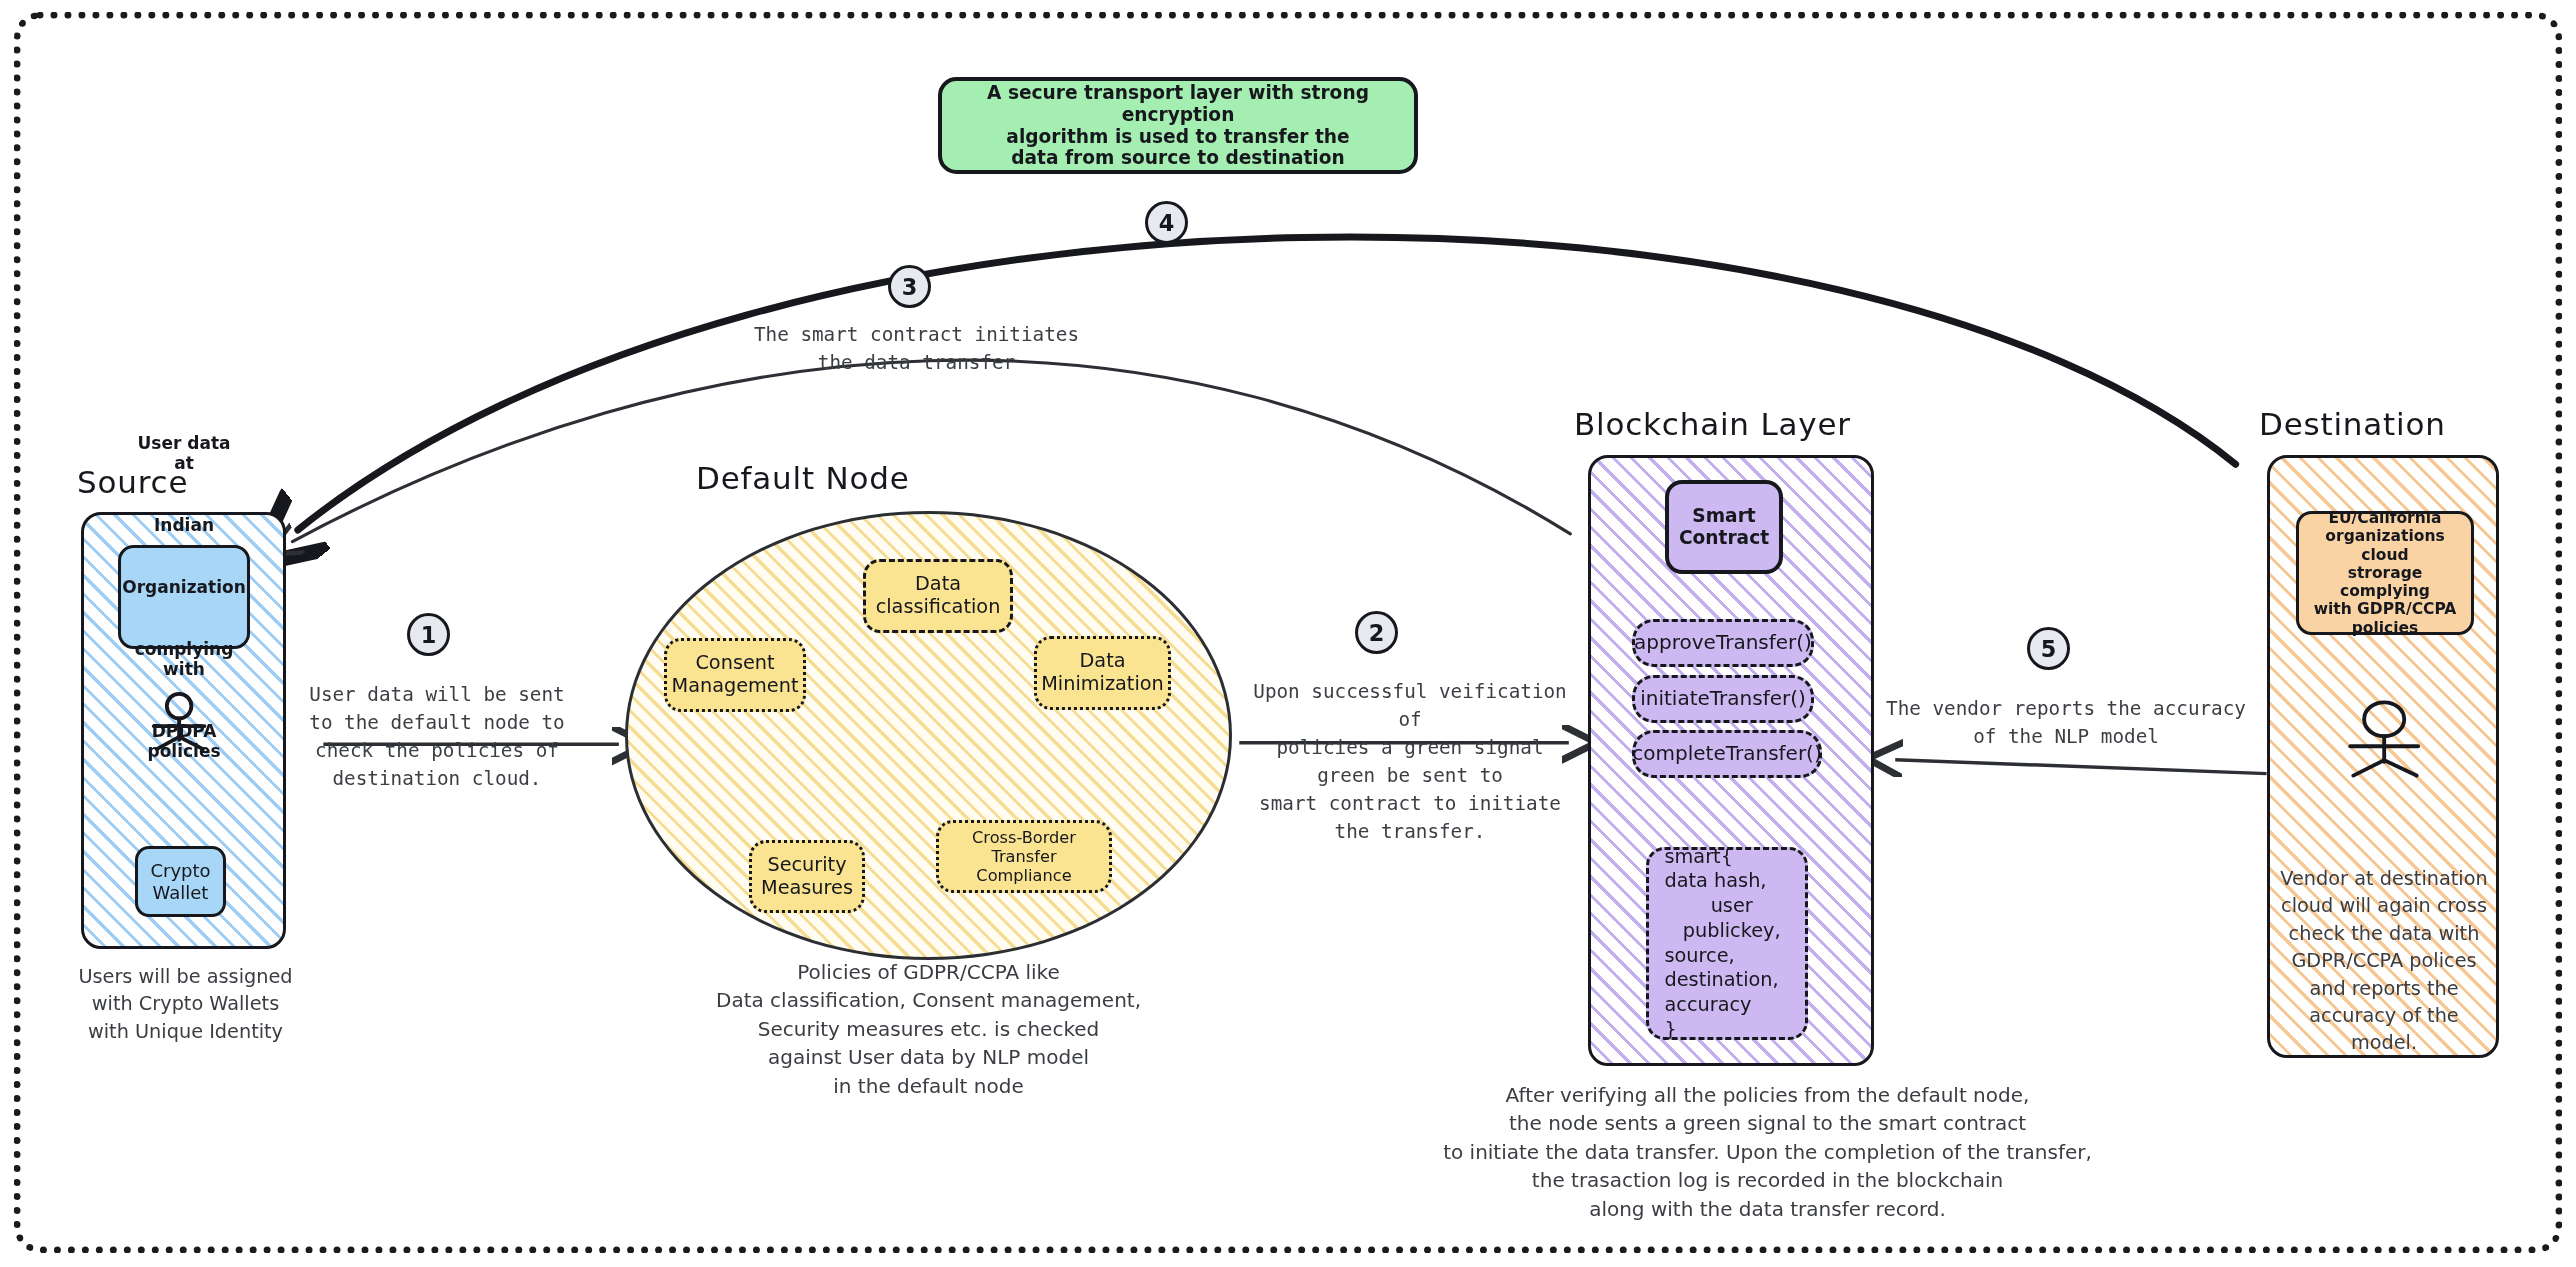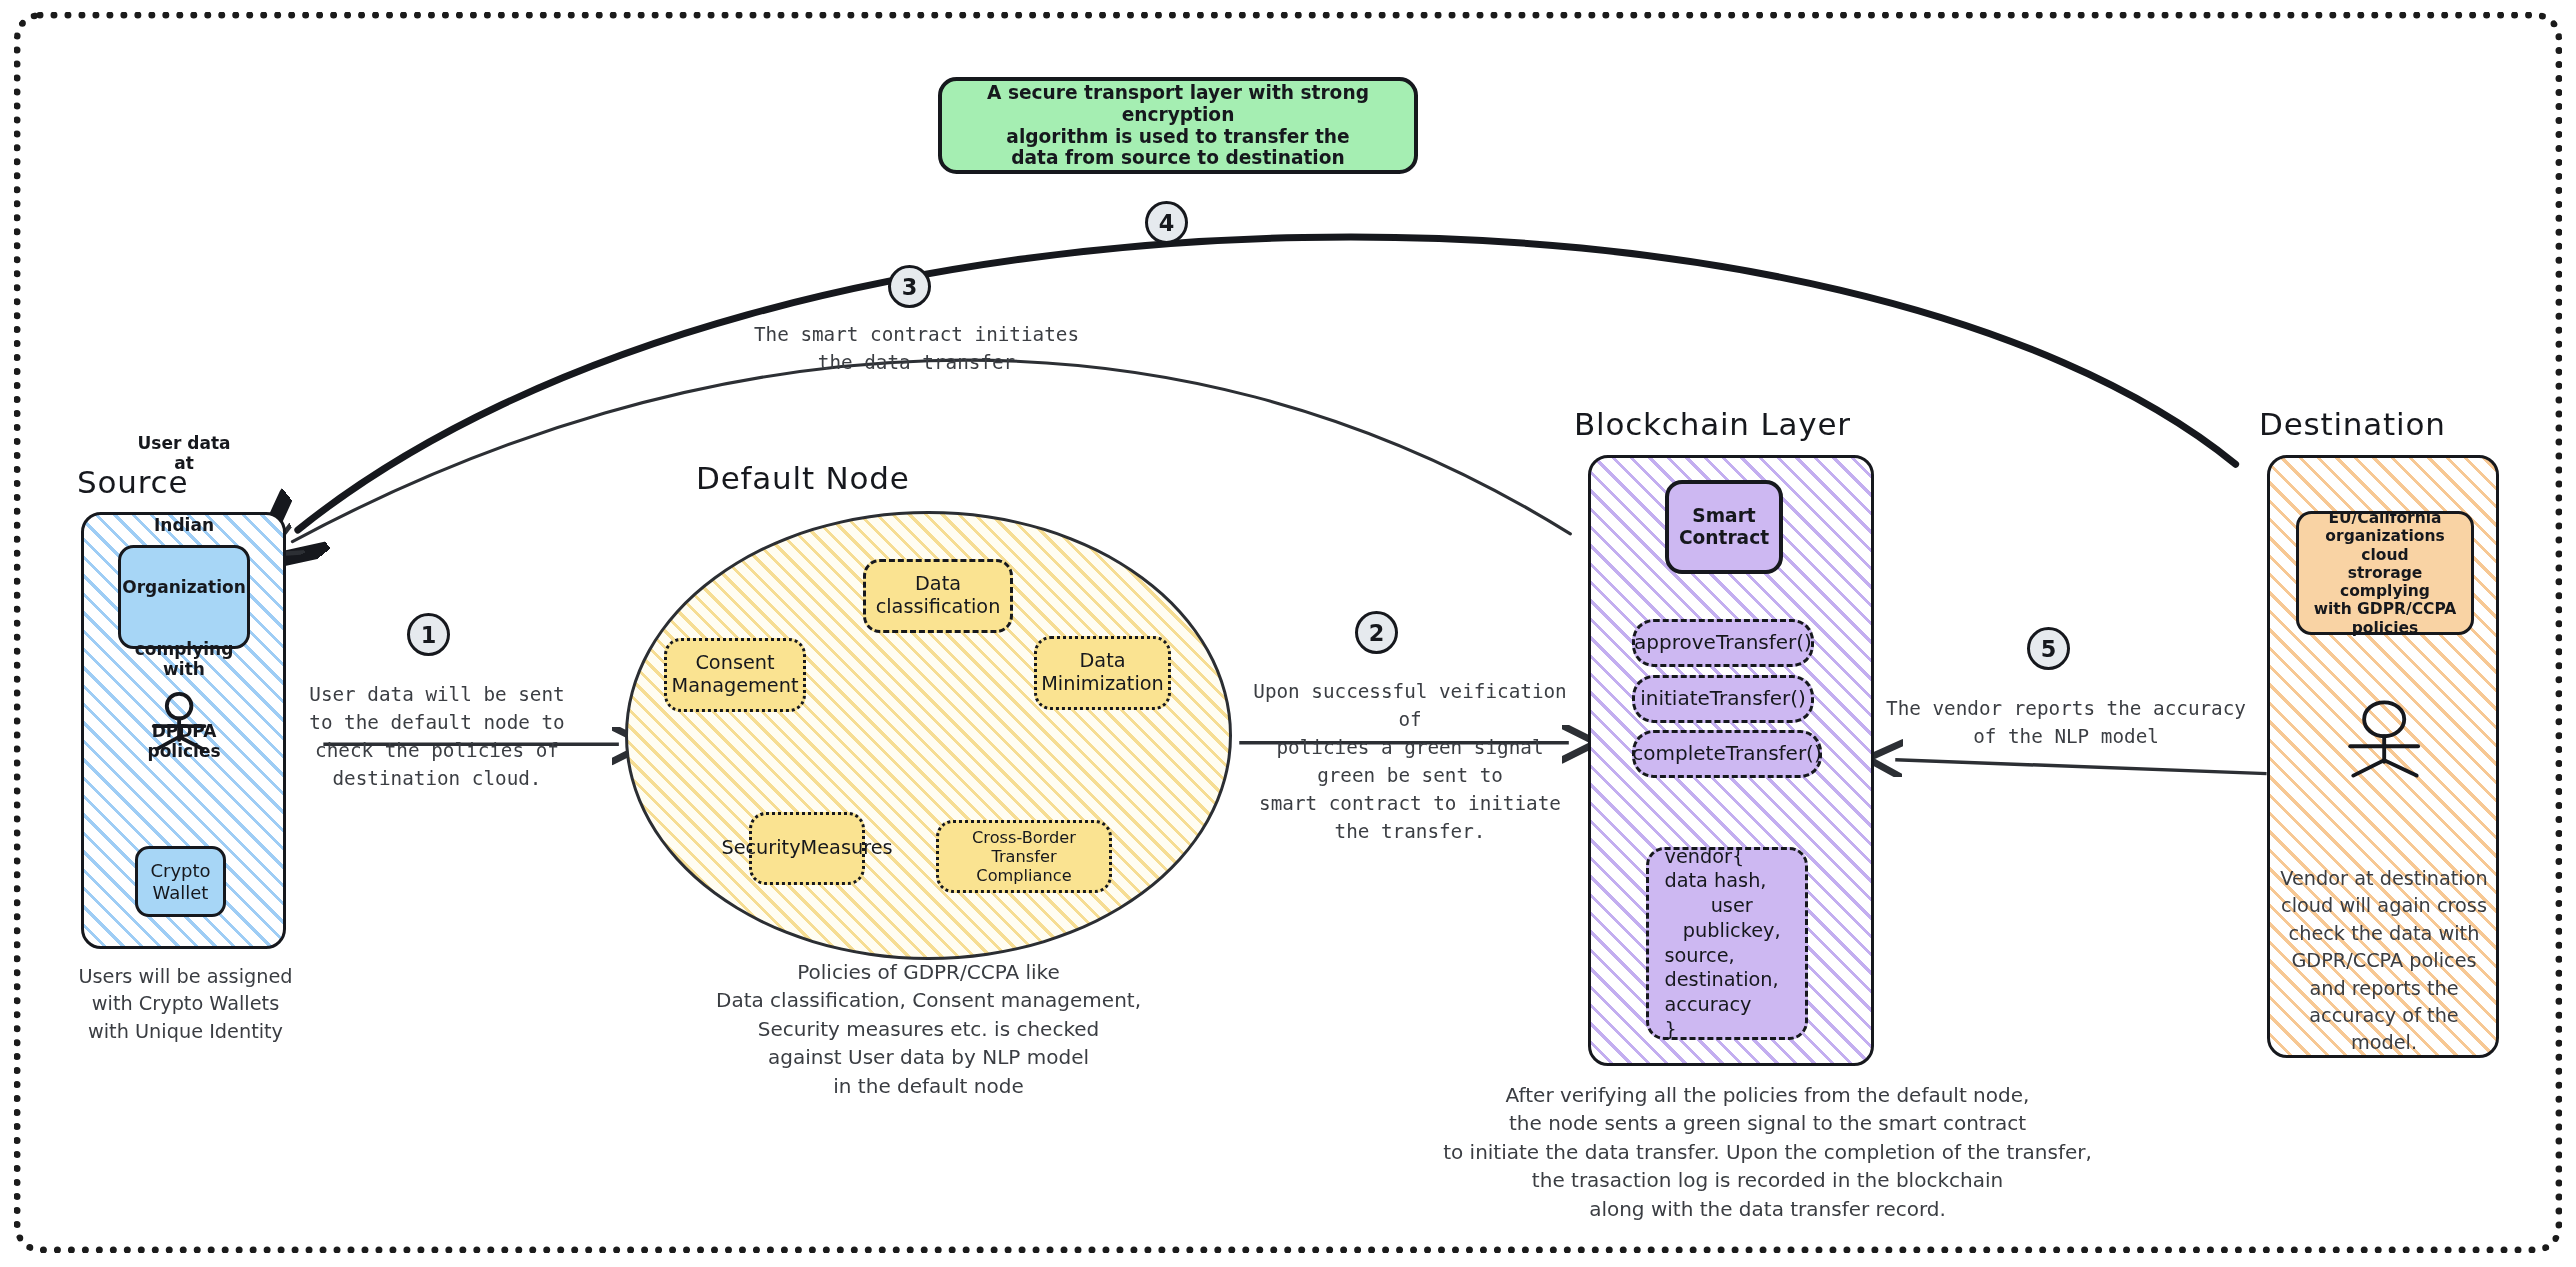--- a/index.html
+++ b/index.html
@@ -213,21 +213,21 @@
     <div>Consent</div>
     <div>Management</div>
   </div>
 
   <div class="abs node yellow plain dotted" style="left:1034px;top:636px;width:137px;height:74px;flex-direction:column;font-size:19.3px;">
     <div>Data</div>
     <div>Minimization</div>
   </div>
 
 
-  <div class="abs node yellow plain dotted" style="left:749px;top:812px;width:116px;height:73px;flex-direction:row;font-size:19.3px;">
+  <div class="abs node yellow plain dotted" style="left:749px;top:840px;width:116px;height:73px;flex-direction:column;font-size:19.3px;">
     <div>Security</div>
     <div>Measures</div>
   </div>
 
   <div class="abs node yellow plain dotted" style="left:936px;top:820px;width:176px;height:73px;flex-direction:column;font-size:16.2px;">
     <div>Cross-Border Transfer</div>
     <div>Compliance</div>
   </div>
 
   <div class="abs caption" style="left:673px;top:958px;width:511px;font-size:20px;">
@@ -252,21 +252,21 @@
   </div>
   <div class="abs node purple plain dashed" style="left:1632px;top:675px;width:182px;height:48px;font-size:20px;border-radius:21.7px;">
     <span>initiateTransfer()</span>
   </div>
   <div class="abs node purple plain dashed" style="left:1632px;top:730px;width:190px;height:48px;font-size:20px;border-radius:21.7px;">
     <span>completeTransfer()</span>
   </div>
 
   <div class="abs node purple plain dashed" style="left:1646px;top:847px;width:162px;height:193px;flex-direction:column;align-items:flex-start;
               justify-content:center;font-size:19.3px;padding-left:15.5px;line-height:1.28;border-radius:18.6px;">
-    <div>vendor{</div>
+    <div>smart{</div>
     <div>data hash,</div>
     <div>user publickey,</div>
     <div>source,</div>
     <div>destination,</div>
     <div>accuracy</div>
     <div>}</div>
   </div>
 
   <div class="abs caption" style="left:1400px;top:1081px;width:735px;font-size:20px;">
     <div>After verifying all the policies from the default node,</div>

